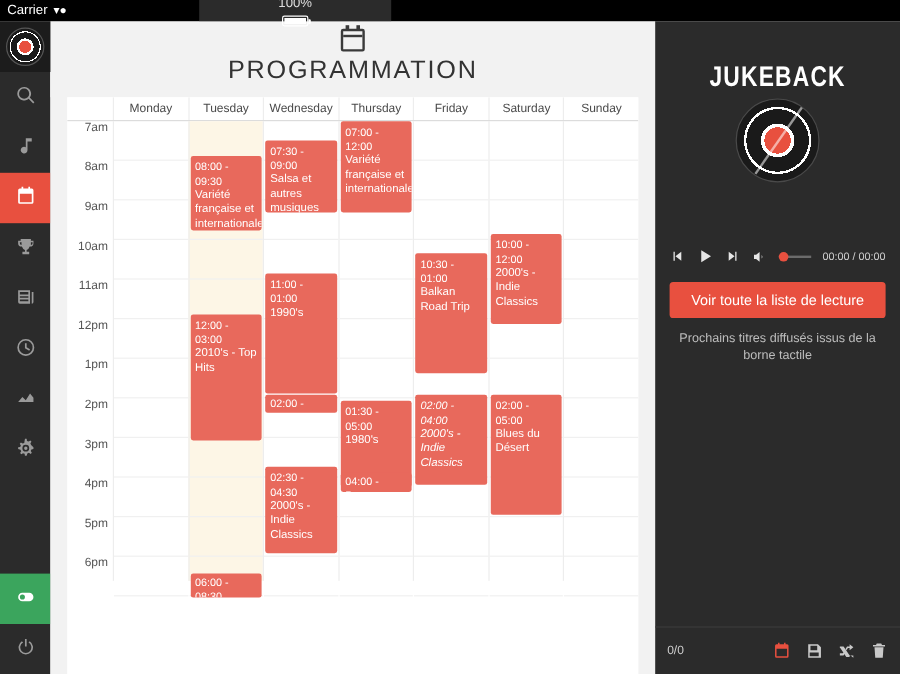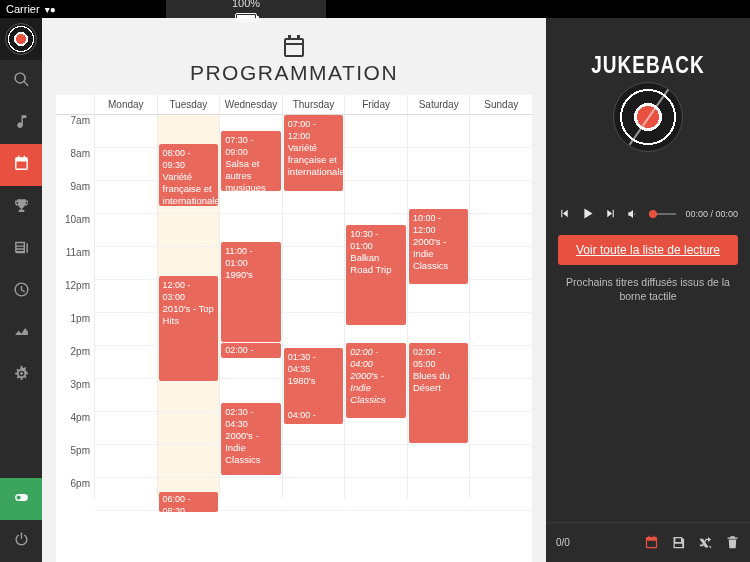--- a/index.html
+++ b/index.html
@@ -54,21 +54,21 @@
   }
   .rail-item.active { background: #e8503f; color: #fff; }
   .rail-item svg { width: 17px; height: 17px; fill: currentColor; }
   .rail-spacer { flex: 1; }
   .rail-item.green { background: #3ba55d; color: #fff; }
   .rail-item.power { color: #9a9a9a; }
 
   
   .center-pane { flex: 1; background: #f2f2f2; display: flex; flex-direction: column; min-width: 0; }
   .page-header {
-    background: #f2f2f2; text-align: center; padding: 20px 0 10px 0;
+    background: #f2f2f2; text-align: center; padding: 6px 0 10px 0;
   }
   .cal-icon {
     width: 20px; height: 19px; margin: 0 auto 4px auto; position: relative;
     border: 2px solid #3a3a3a; border-radius: 2px;
   }
   .cal-icon::before {
     content: ""; position: absolute; top: -5px; left: 2px; width: 3px; height: 4px;
     background: #3a3a3a;
   }
   .cal-icon::after {
@@ -147,21 +147,21 @@
   .player { width: 100%; margin-top: 54px; padding: 0 12px; }
   .player-row { display: flex; align-items: center; gap: 9px; font-size: 12px; color: #dcdcdc; }
   .pbtn { cursor: pointer; color: #e6e6e6; display: flex; align-items: center; }
   .pbtn svg { fill: currentColor; }
   .seek { flex: 1; height: 2px; background: #6b6b6b; position: relative; }
   .seek .knob { position: absolute; left: 0; top: -3px; width: 8px; height: 8px; border-radius: 50%; background: #e8503f; }
   .times { font-size: 9px; color: #cfcfcf; white-space: nowrap; }
   .playlist-btn {
     margin: 14px 12px 0 12px; width: calc(100% - 24px);
     background: #e8503f; color: #fff; border: none; border-radius: 3px;
-    padding: 8px 0; font-size: 12px; cursor: pointer; text-decoration: underline;
+    padding: 8px 0; font-size: 12px; cursor: pointer;
   }
   .subtext {
     font-size: 10.5px; color: #bdbdbd; text-align: center;
     margin: 10px 16px 0 16px; line-height: 14px;
   }
   .right-spacer { flex: 1; }
   .right-footer {
     width: 100%; height: 40px; display: flex; align-items: center;
     justify-content: space-between; padding: 0 10px; border-top: 1px solid #3a3a3a;
   }
@@ -390,21 +390,21 @@
                 <div></div>
                 <div></div>
                 <div></div>
                 <div></div>
               </div>
               <div class="ev" style="top: 0px; height: 76px;">
                 <div class="t">07:00 - 12:00</div>
                 <div class="n">Variété française et internationale</div>
               </div>
               <div class="ev" style="top: 233px; height: 72px;">
-                <div class="t">01:30 - 04:35</div>
+                <div class="t">01:30 - 05:00</div>
                 <div class="n">1980's</div>
               </div>
               <div class="ev thin" style="top: 293px; height: 16px;">
                 <div class="t">04:00 - Reggaet</div>
               </div>
             </div>
             <div class="daycol">
               <div class="hlines">
                 <div></div>
                 <div></div>

